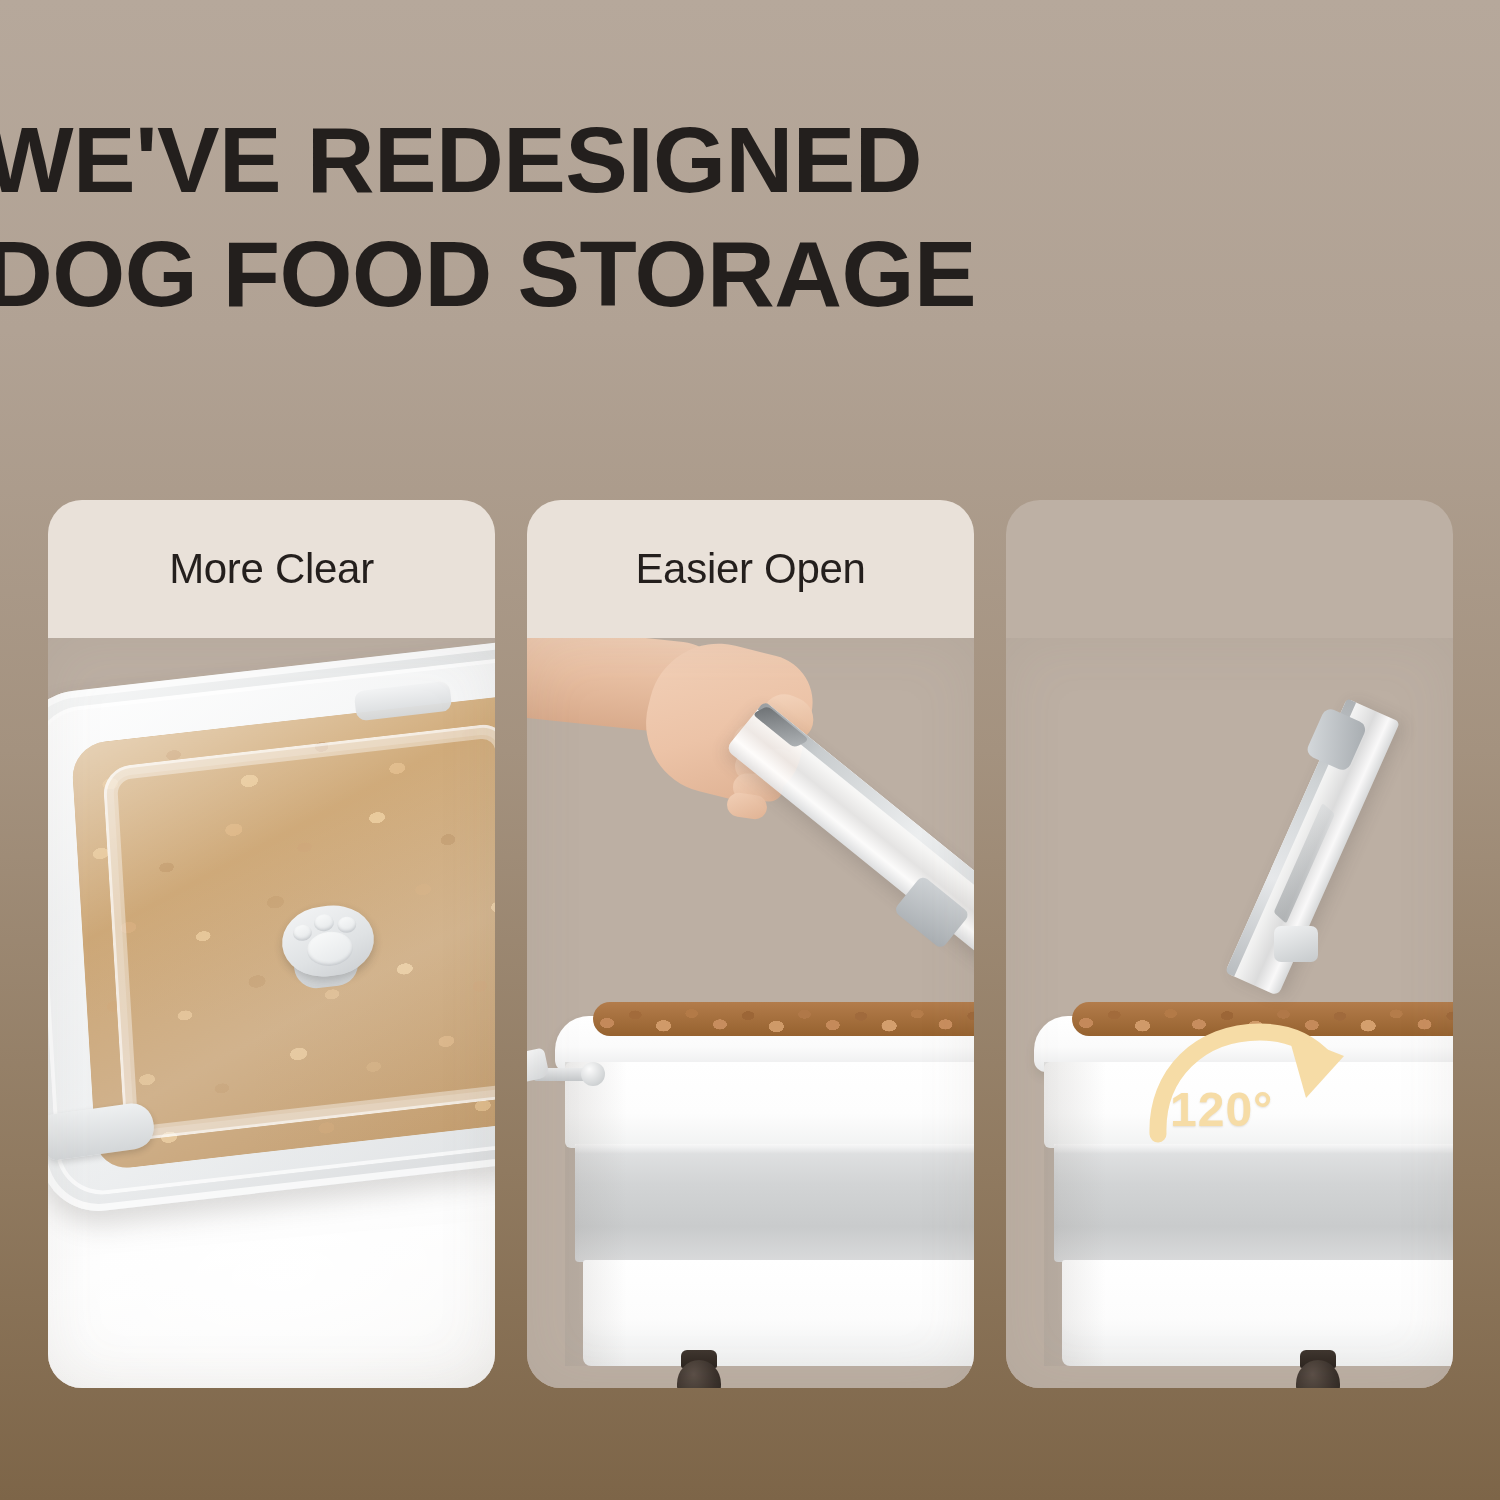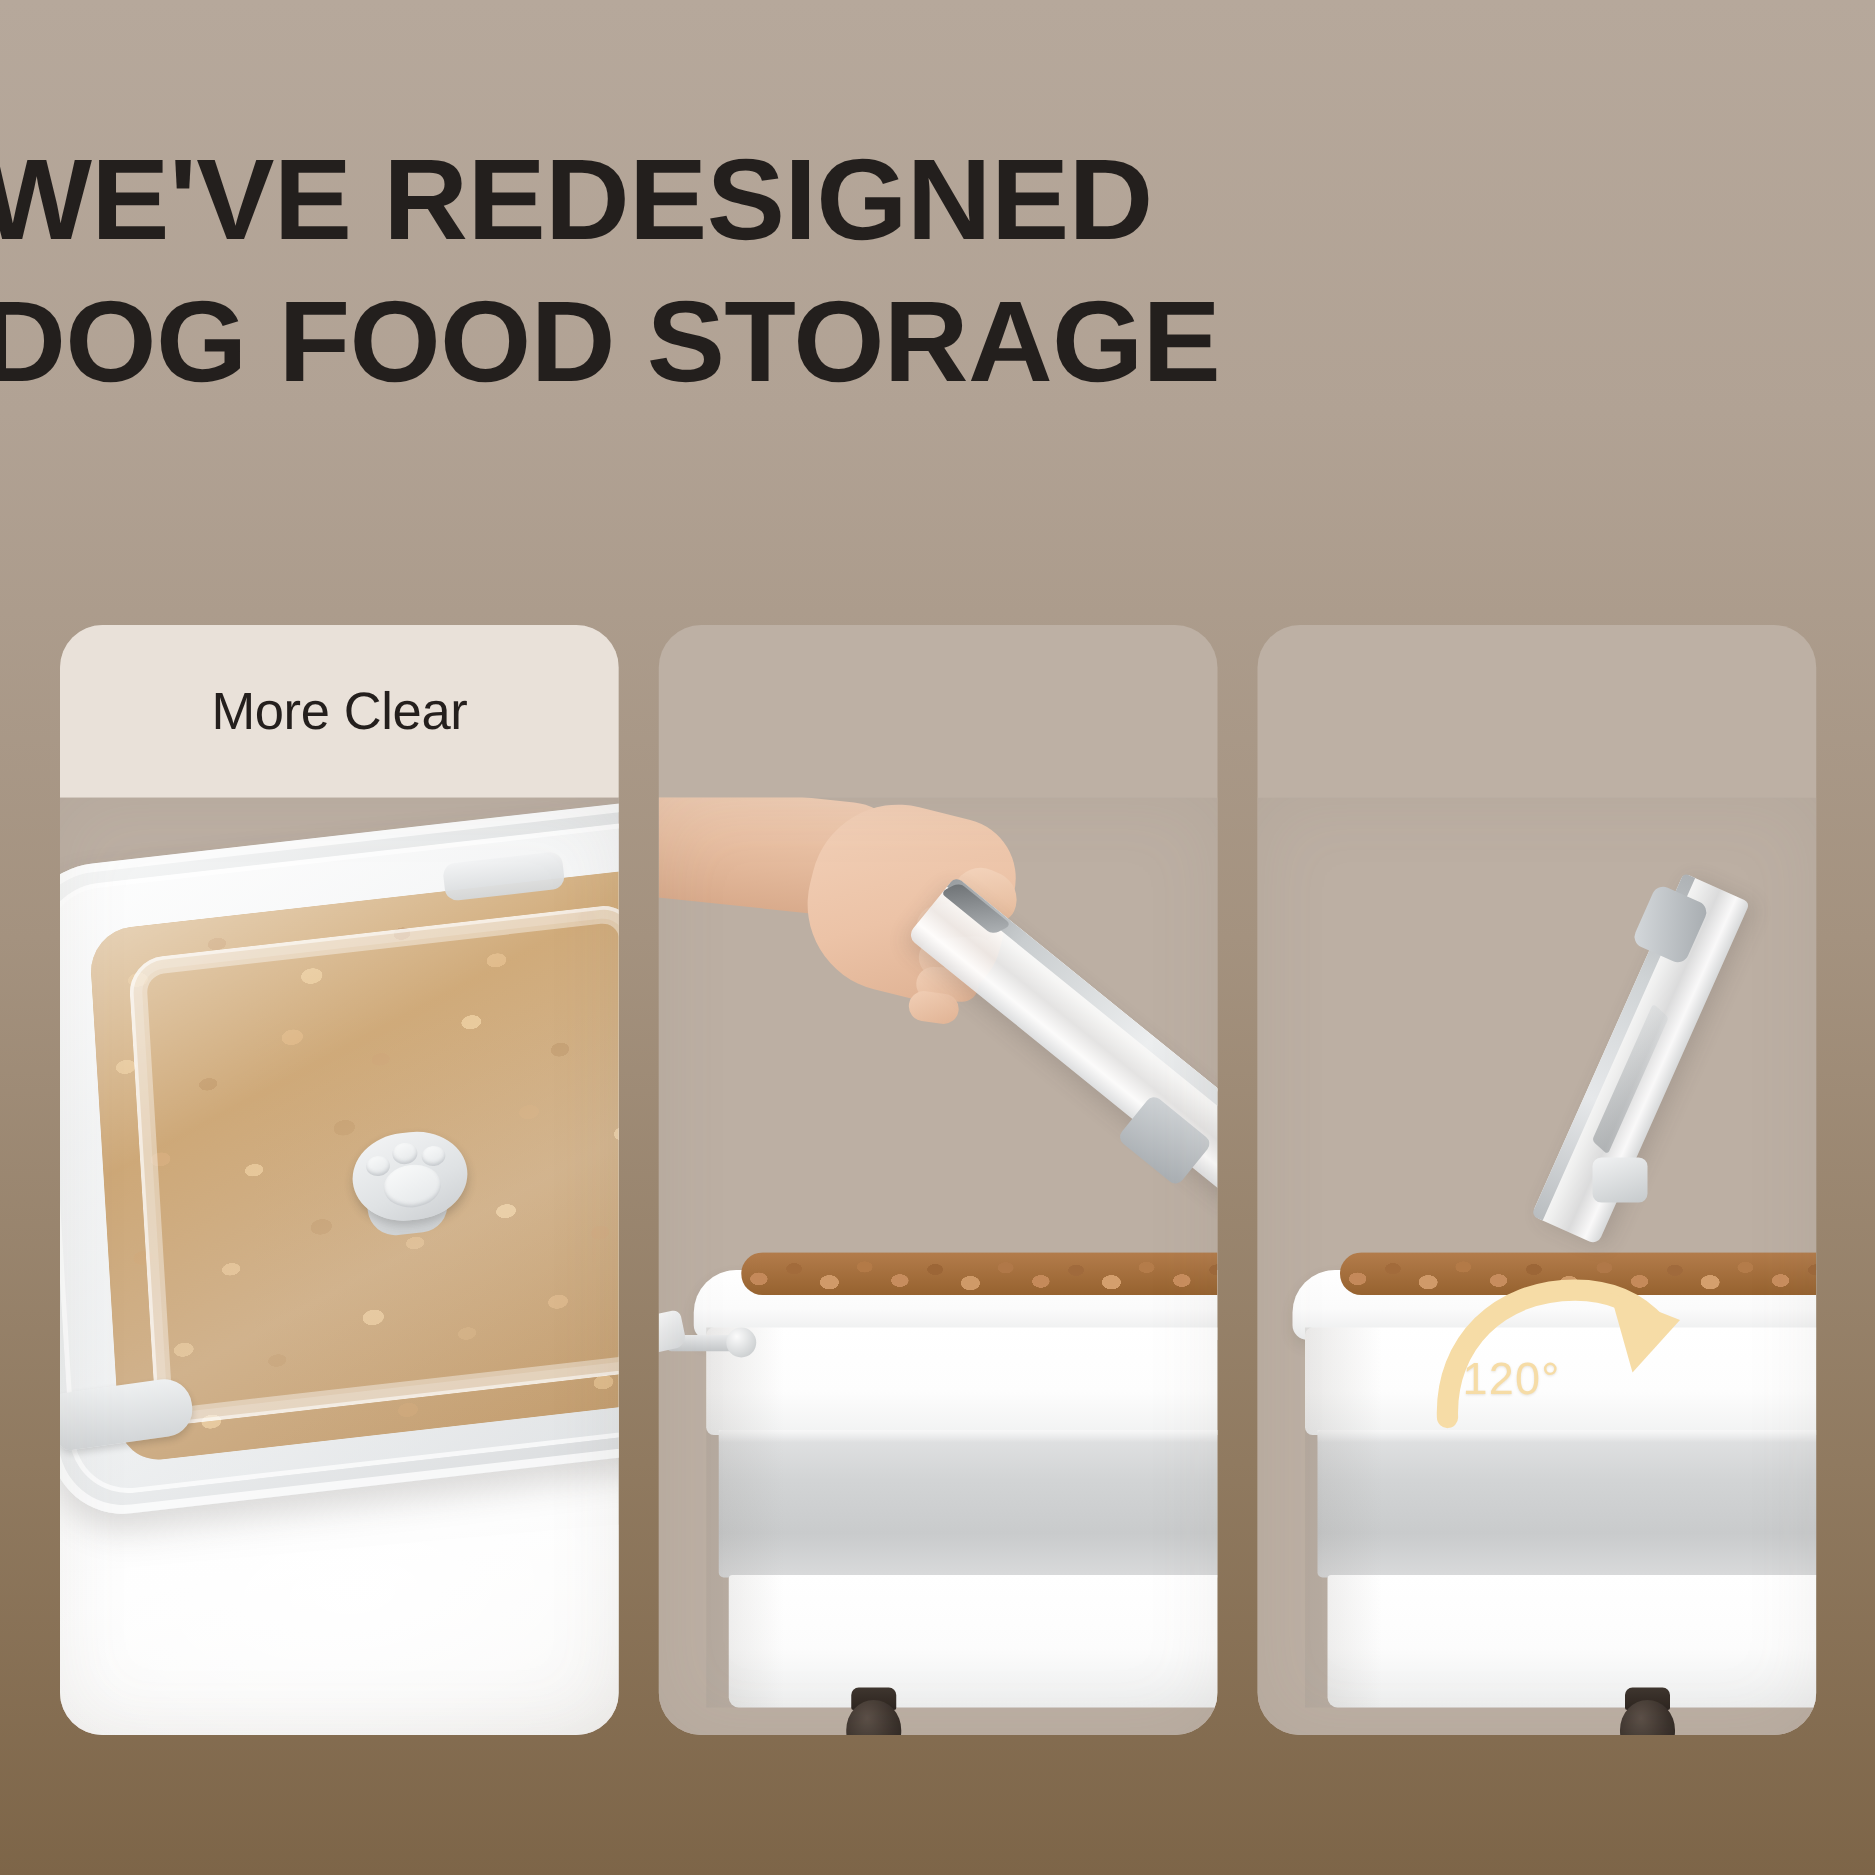--- a/index.html
+++ b/index.html
@@ -408,22 +408,22 @@
   .p3-badge {
     position: absolute;
     left: 142px; top: 378px;
     width: 210px; height: 150px;
     z-index: 6;
   }
   .p3-badge svg { position: absolute; left: 0; top: 0; }
   .p3-deg {
     position: absolute;
     left: 22px; top: 66px;
-    font-size: 36px;
-    font-weight: 400;
+    font-size: 48px;
+    font-weight: 700;
     color: #f6dca6;
     letter-spacing: 1px;
     text-shadow: 0 1px 2px rgba(120,100,60,0.18);
   }
   .p3-lid {
     position: absolute;
     left: 272px; top: 300px;
     width: 300px; height: 58px;
     transform-origin: left bottom;
     transform: rotate(-66deg);
@@ -506,20 +506,23 @@
         <div class="p1-paw-pad pad-t2"></div>
         <div class="p1-paw-pad pad-t3"></div>
       </div>
       <div class="p1-left-latch"></div>
       <div class="p1-bottom-glow"></div>
       <div class="card-vignette"></div>
     </div>
   </div>
 
   <div class="card">
+    <div class="card-header">
+      <div class="card-header-label">Easier Open</div>
+    </div>
     <div class="card-body">
       <div class="p2-arm"></div>
       <div class="p2-hand"></div>
       <div class="p2-finger f1"></div>
       <div class="p2-finger f2"></div>
       <div class="p2-finger f3"></div>
       <div class="p2-finger f4"></div>
       <div class="p2-thumb"></div>
 
       <div class="p2-lid">

